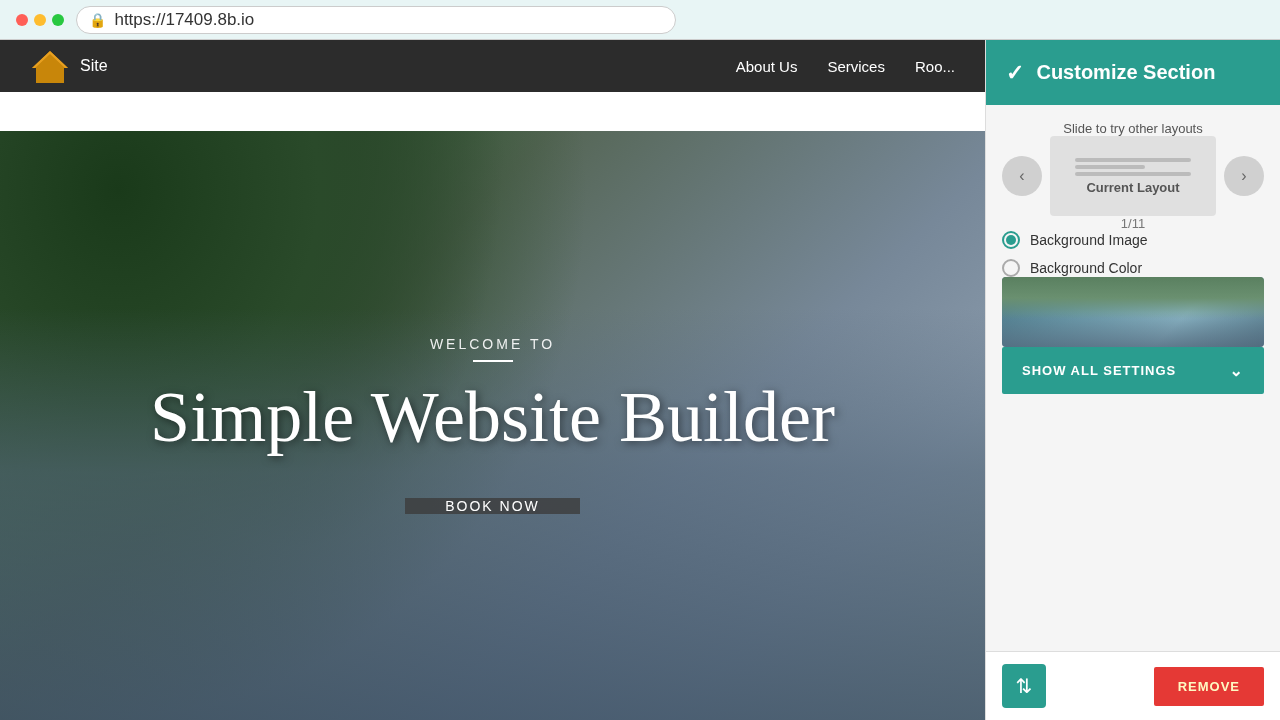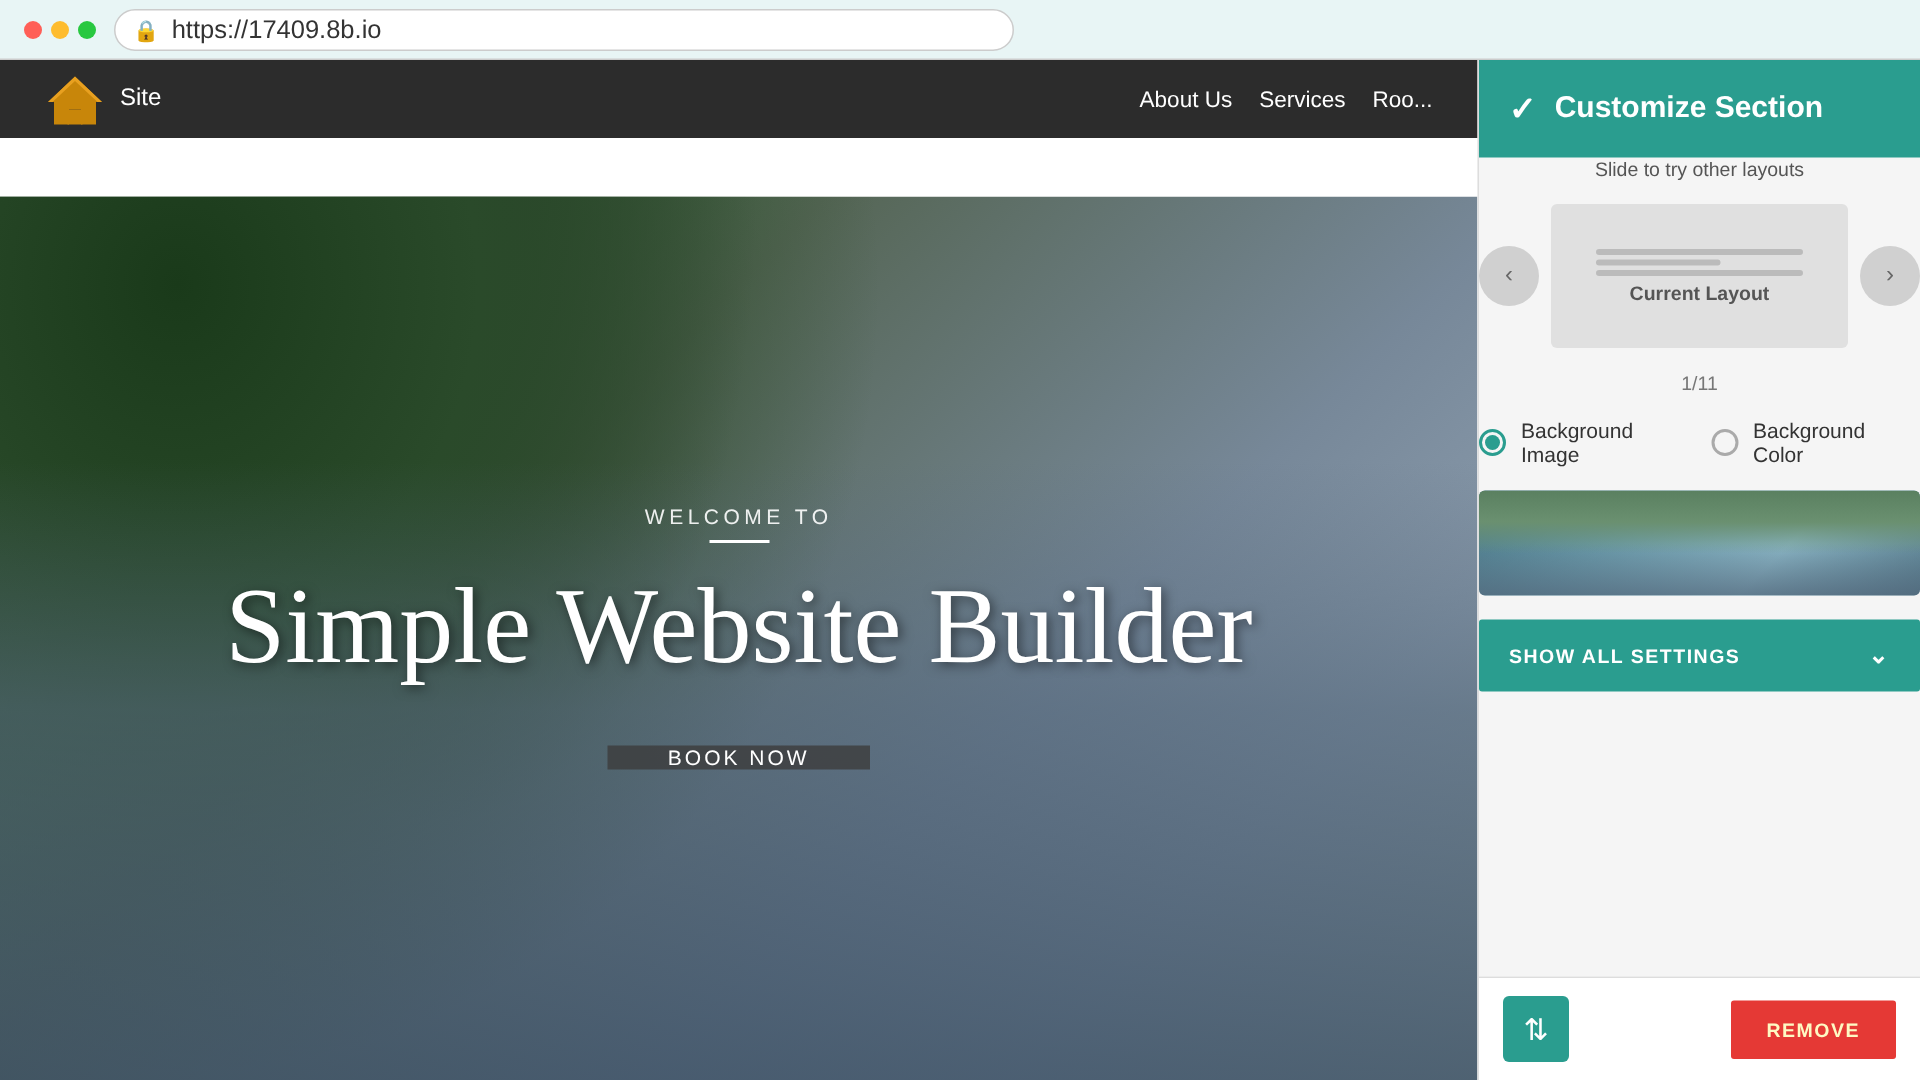--- a/index.html
+++ b/index.html
@@ -68,21 +68,21 @@
       gap: 10px;
       color: white;
     }
     .house-icon {
       width: 40px;
       height: 40px;
     }
     .site-name { color: white; font-size: 16px; }
     .site-nav-links {
       display: flex;
-      gap: 18px;
+      gap: 30px;
       margin-left: auto;
     }
     .site-nav-link {
       color: white;
       font-size: 15px;
       text-decoration: none;
     }
 
     
     .hero-section {
@@ -186,23 +186,23 @@
       font-size: 22px;
       font-weight: bold;
     }
     .panel-title {
       font-size: 20px;
       font-weight: bold;
     }
 
     .panel-body {
       flex: 1;
-      display: flex;
-      flex-direction: column;
-      gap: 16px;
+      padding: 16px;
+      display: flex;
+      flex-direction: column;
       overflow-y: auto;
     }
 
     .slide-label {
       font-size: 13px;
       color: #555;
       text-align: center;
     }
 
     
@@ -221,21 +221,21 @@
       display: flex;
       align-items: center;
       justify-content: center;
       font-size: 16px;
       color: #666;
       flex-shrink: 0;
     }
     .layout-preview {
       flex: 1;
       background: #e0e0e0;
-      height: 96px;
+      height: 80px;
       border-radius: 4px;
       display: flex;
       align-items: center;
       justify-content: center;
       flex-direction: column;
       gap: 4px;
       position: relative;
       overflow: hidden;
     }
     .layout-preview-lines {
@@ -259,21 +259,21 @@
 
     .layout-counter {
       text-align: center;
       font-size: 13px;
       color: #777;
     }
 
     
     .radio-group {
       display: flex;
-      flex-direction: row;
+      flex-direction: column;
       gap: 10px;
     }
     .radio-option {
       display: flex;
       align-items: center;
       gap: 10px;
       cursor: pointer;
     }
     .radio-circle {
       width: 18px;

